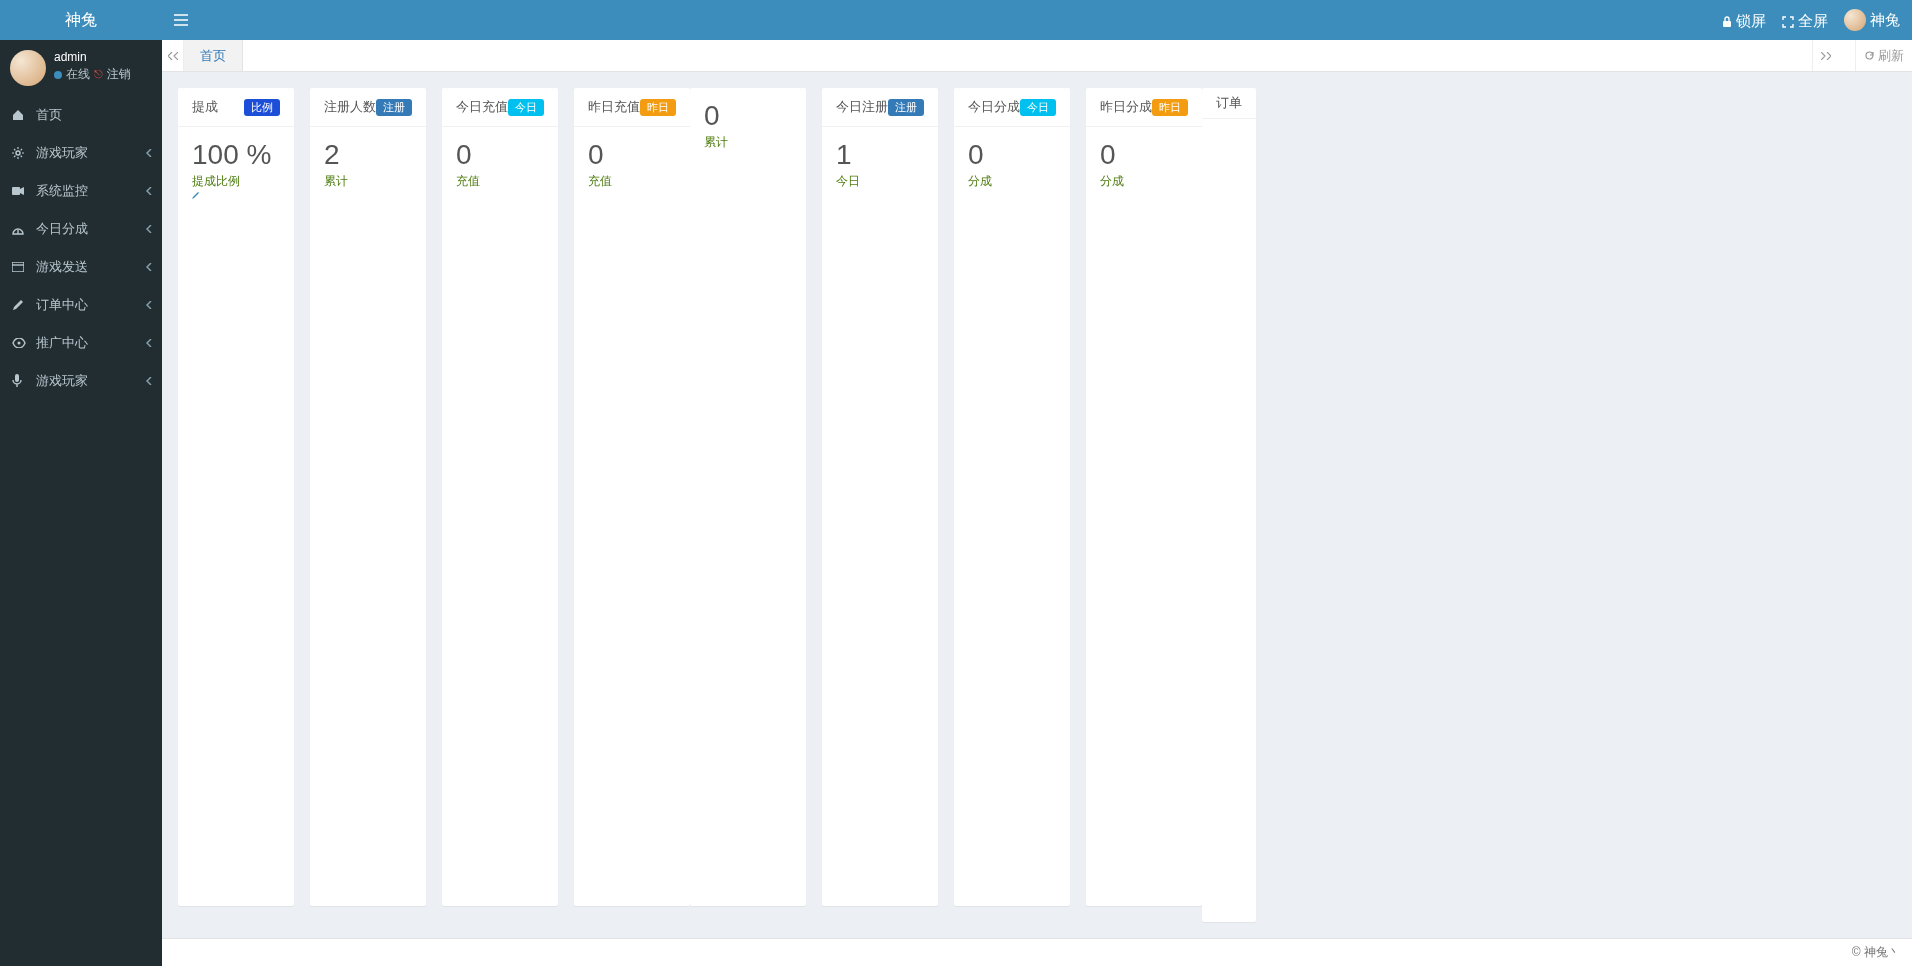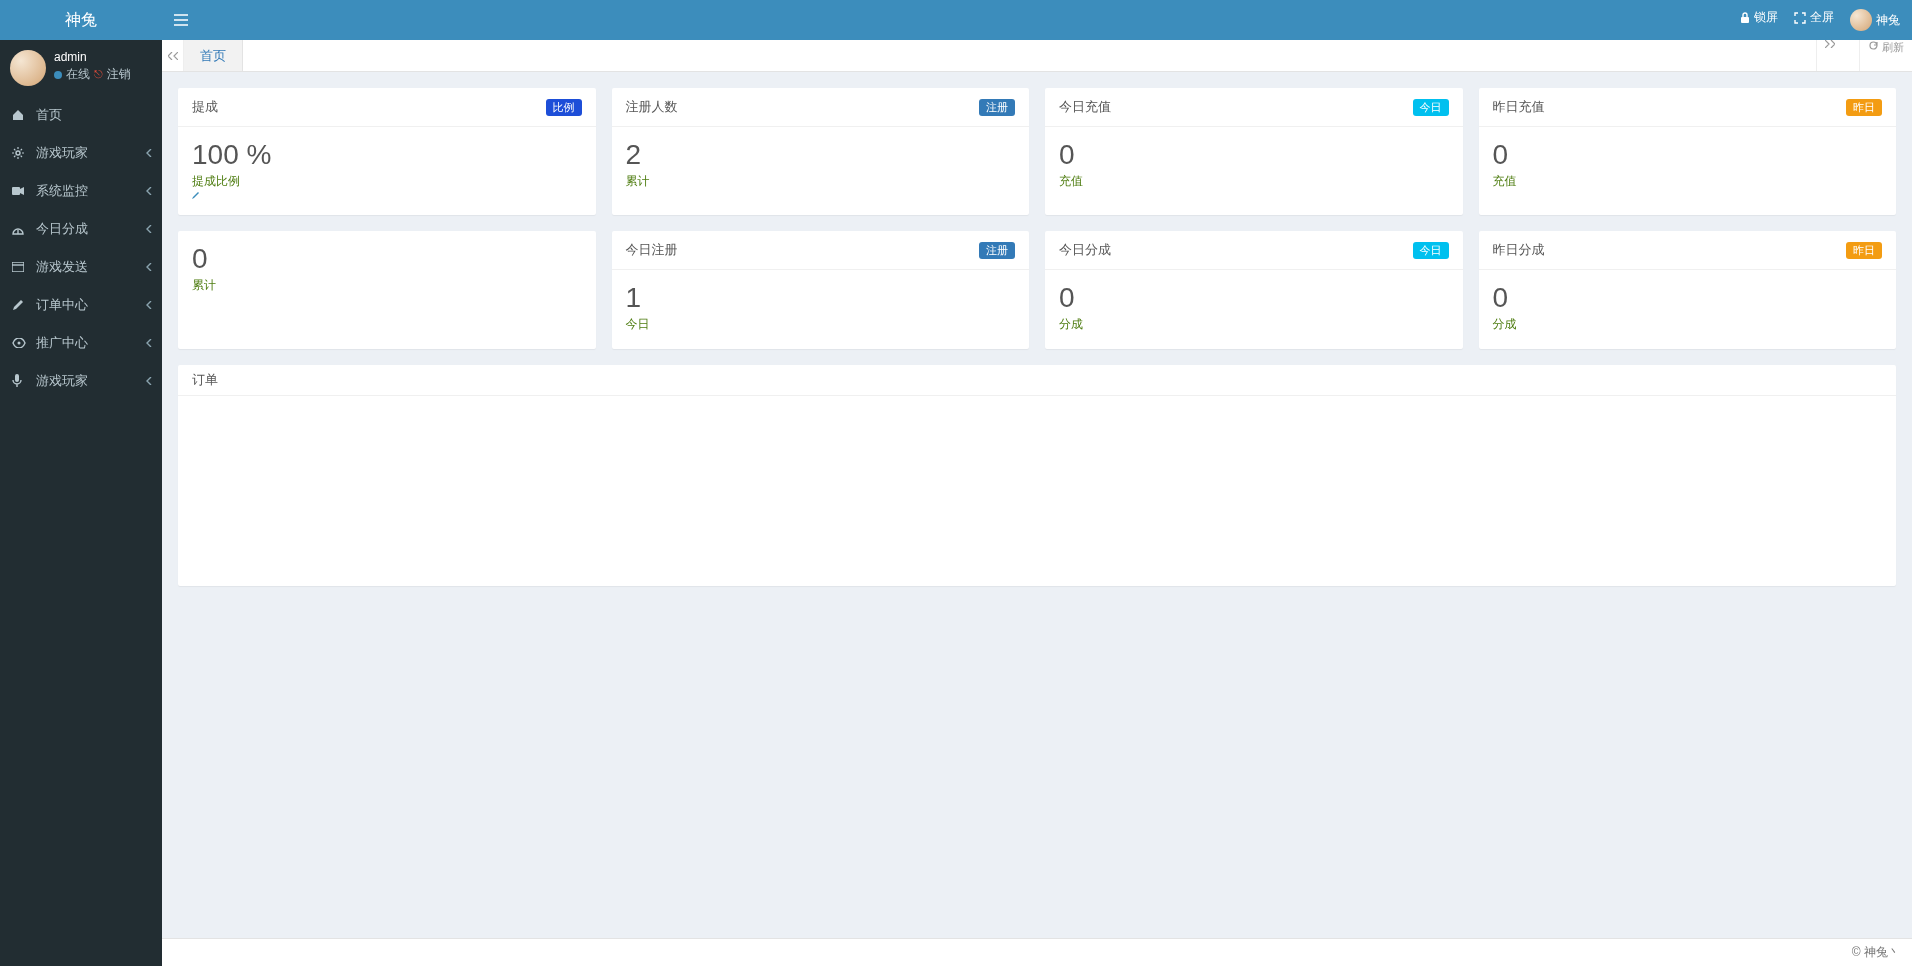--- a/index.html
+++ b/index.html
@@ -19,33 +19,33 @@
 .menu { list-style: none; }
 .menu-item { display: flex; align-items: center; padding: 10px 12px; cursor: pointer; font-size: 13px; position: relative; }
 .menu-item .micon { width: 18px; text-align: center; margin-right: 6px; font-size: 12px; }
 .menu-item .chev { position: absolute; right: 10px; font-size: 10px; color: #8aa4af; }
 
 
 .main { flex: 1; display: flex; flex-direction: column; min-width: 0; }
 .topbar { height: 40px; background: #3c8dbc; color: #fff; display: flex; align-items: center; justify-content: space-between; padding: 0 12px; }
 .topbar-left { display: flex; align-items: center; gap: 12px; }
 .hamburger { cursor: pointer; font-size: 14px; }
-.topbar-right { display: flex; align-items: flex-start; gap: 16px; font-size: 12px; }
+.topbar-right { display: flex; align-items: flex-end; gap: 16px; font-size: 15px; }
 .tb-item { cursor: pointer; display: flex; align-items: center; gap: 4px; }
 .tb-avatar { width: 22px; height: 22px; border-radius: 50%; background: radial-gradient(circle at 30% 30%, #f5e6d3, #d4a574); }
 
 
 .tabstrip { height: 32px; background: #fff; border-bottom: 1px solid #e3e3e3; display: flex; align-items: stretch; }
 .tab-nav-btn { width: 22px; display: flex; align-items: center; justify-content: center; color: #999; cursor: pointer; border-right: 1px solid #eee; font-size: 11px; }
 .tab { padding: 0 16px; display: flex; align-items: center; color: #337ab7; background: #f2f2f2; border-right: 1px solid #e3e3e3; cursor: pointer; font-size: 13px; }
 .tabstrip-spacer { flex: 1; }
-.tab-action { padding: 0 8px; display: flex; color: #999; cursor: pointer; border-left: 1px solid #eee; font-size: 11px; gap: 3px; margin-left: 16px; }
-
-
-.content { flex: 1; overflow-y: auto; padding: 16px; display: flex; flex-direction: column; }
+.tab-action { padding: 0 8px; display: flex; align-items: center; color: #999; cursor: pointer; border-left: 1px solid #eee; font-size: 13px; gap: 3px; margin-left: 16px; }
+
+
+.content { flex: 1; overflow-y: auto; padding: 16px; display: flex; flex-direction: row; }
 .cards-row { display: grid; grid-template-columns: repeat(4, 1fr); gap: 16px; margin-bottom: 16px; }
 .card { background: #fff; border-radius: 2px; box-shadow: 0 1px 1px rgba(0,0,0,0.05); }
 .card-header { padding: 10px 14px; border-bottom: 1px solid #f0f0f0; display: flex; justify-content: space-between; align-items: center; font-size: 13px; color: #555; }
 .badge { padding: 1px 7px; border-radius: 3px; color: #fff; font-size: 11px; }
 .card-body { padding: 12px 14px 16px; }
 .big-num { font-size: 28px; color: #555; font-weight: 400; margin-bottom: 2px; }
 .sub-label { font-size: 12px; color: #4d7c0f; }
 .sub-label .edit-icon { color: #3c8dbc; font-size: 10px; margin-left: 2px; }
 .panel { background: #fff; border-radius: 2px; box-shadow: 0 1px 1px rgba(0,0,0,0.05); flex: 0 0 auto; }
 .panel-header { padding: 6px 14px; font-size: 13px; color: #555; border-bottom: 1px solid #f0f0f0; }

